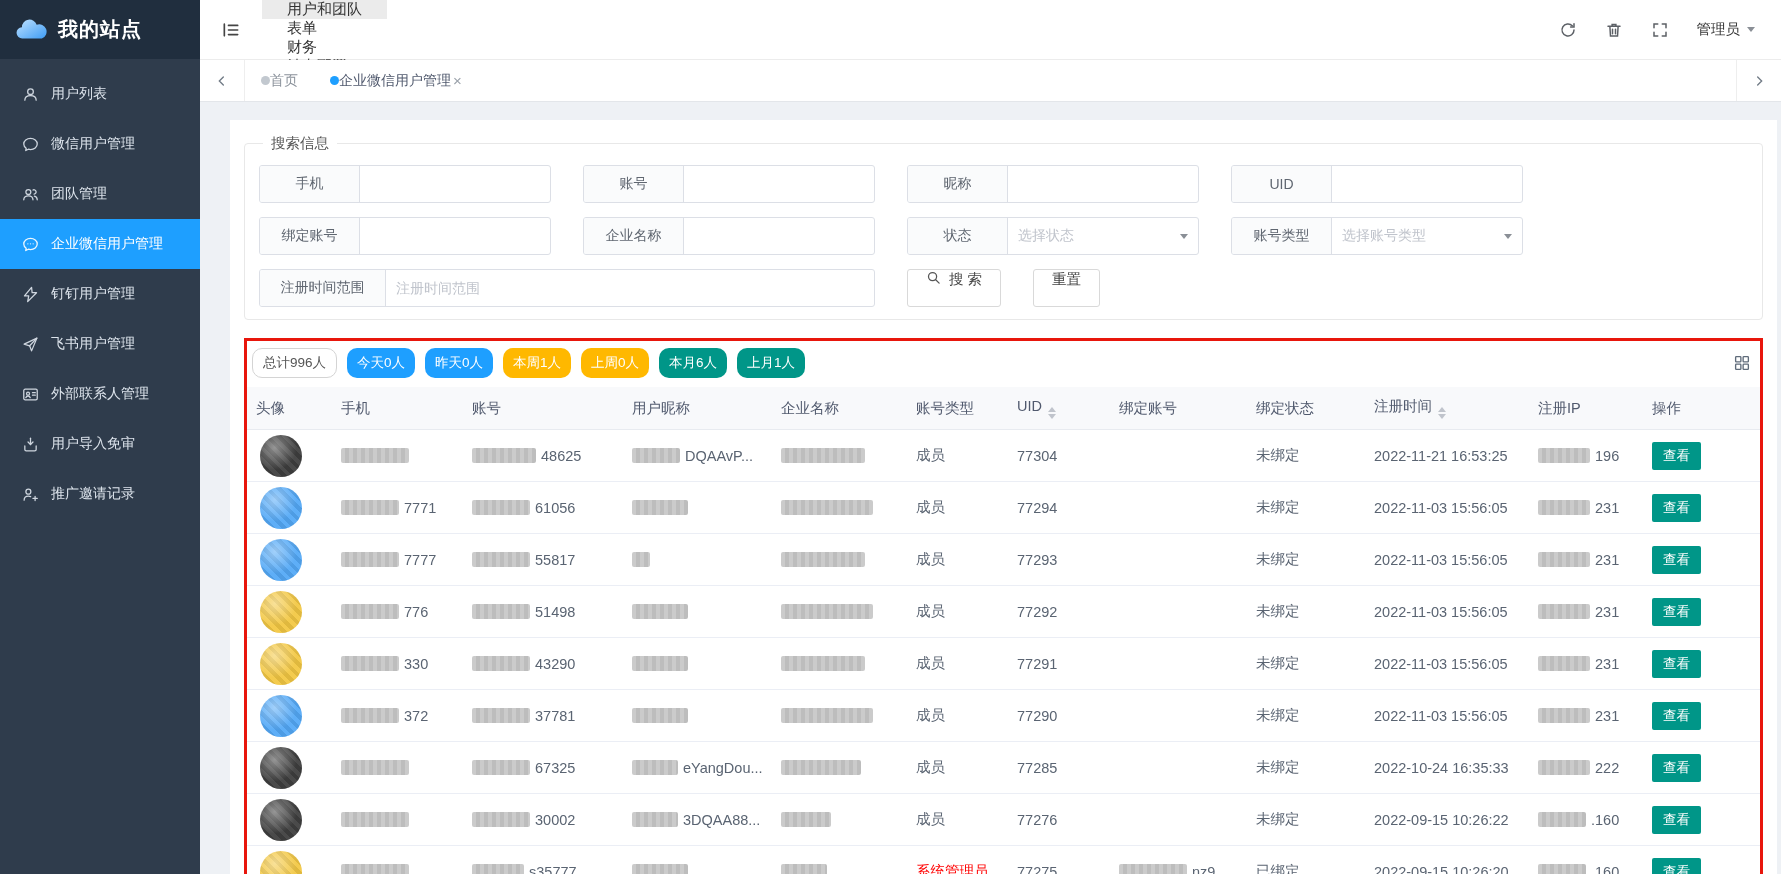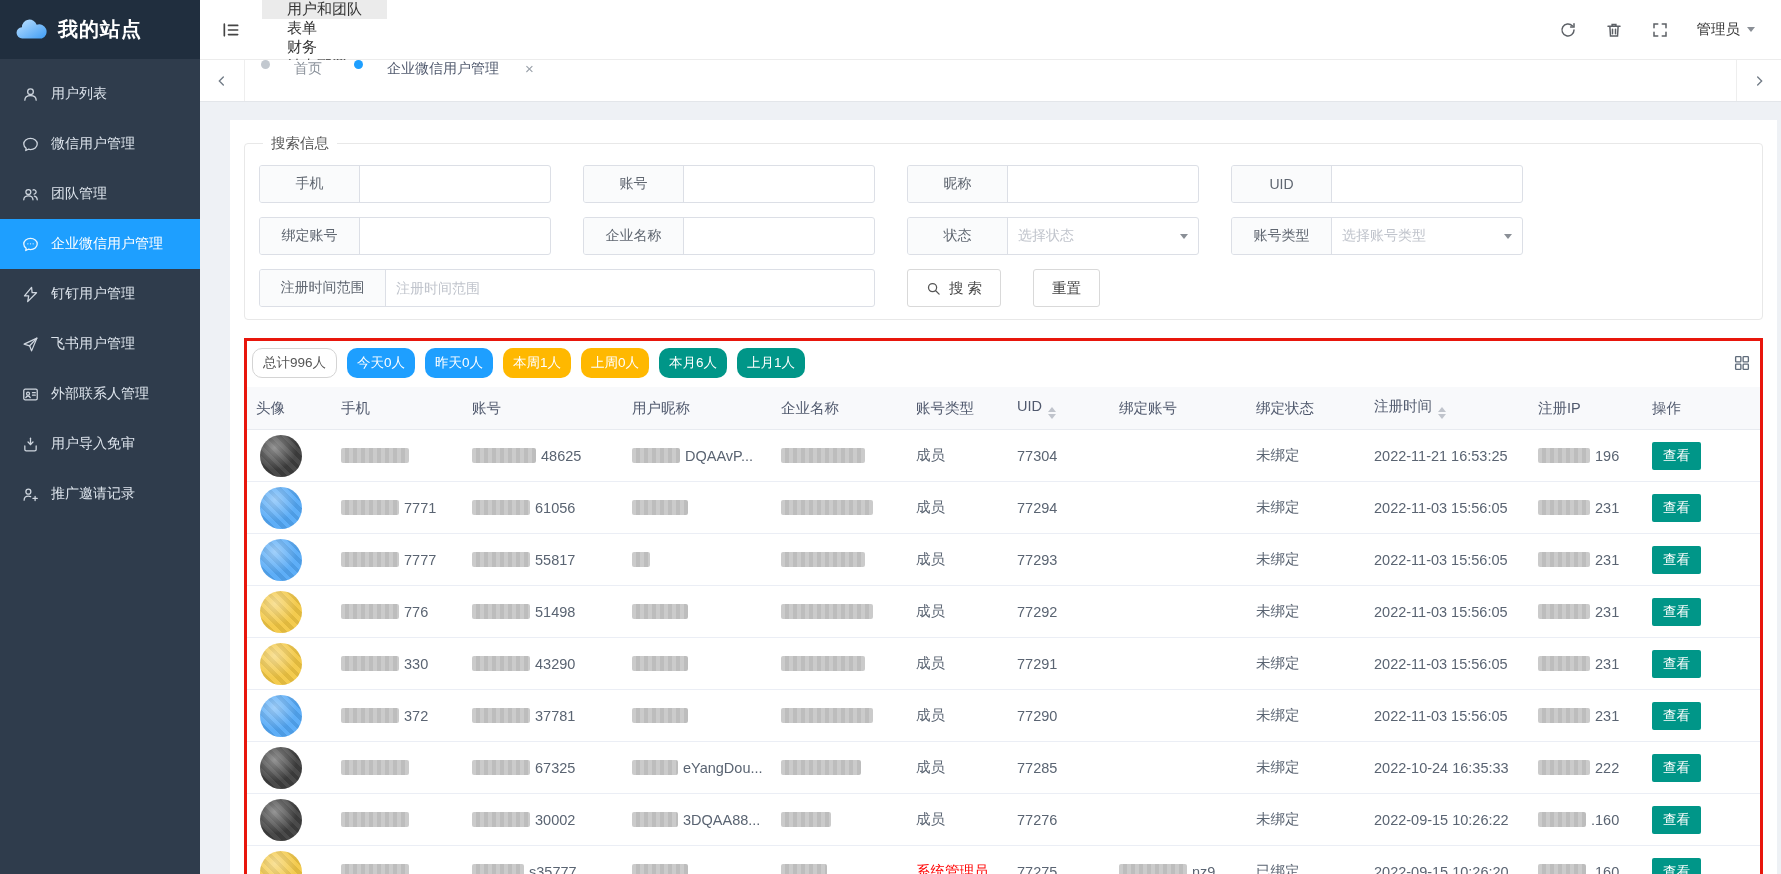--- a/index.html
+++ b/index.html
@@ -27,41 +27,41 @@
   .icbtn{cursor:pointer;display:flex;}
   .adminbox{display:flex;align-items:center;gap:7px;font-size:14.5px;color:#333;cursor:pointer;}
   .caret{width:0;height:0;border-left:4.5px solid transparent;border-right:4.5px solid transparent;border-top:5px solid #8a8f96;}
 
   
   .tabbar{height:41px;flex:0 0 41px;background:#fff;border-bottom:1px solid #e3e6ea;display:flex;align-items:stretch;}
   .tab-arrow{width:44px;display:flex;align-items:center;justify-content:center;color:#707a85;cursor:pointer;}
   .tab-arrow.left{border-right:1px solid #eee;}
   .tab-arrow.right{margin-left:auto;border-left:1px solid #eee;}
   .ptabs{display:flex;}
-  .ptab{display:flex;gap:24px;padding:0 16px;font-size:14px;color:#8b929b;cursor:pointer;}
+  .ptab{display:flex;align-items:center;gap:0;padding:0 16px;font-size:14px;color:#8b929b;cursor:pointer;}
   .ptab .dot{width:9px;height:9px;border-radius:50%;background:#c2c8cf;}
   .ptab.active{color:#515a6e;}
   .ptab.active .dot{background:#1e9fff;}
   .ptab .close{margin-left:2px;color:#9aa1aa;font-size:15px;}
 
   
   .content{flex:1;min-height:0;display:flex;padding:18px 4px 0 30px;}
   .card{background:#fff;flex:1;min-width:0;box-sizing:border-box;padding:14px 14px 0;overflow:hidden;}
 
   fieldset.search{border:1px solid #e8e8e8;border-radius:4px;margin:0 0 18px;padding:12px 14px;}
   fieldset.search legend{font-size:14.5px;color:#555;padding:0 8px;margin-left:4px;}
   .sform{display:flex;flex-wrap:wrap;column-gap:32px;row-gap:14px;align-items:center;}
   .grp{display:flex;height:38px;width:292px;border:1px solid #dcdfe6;border-radius:3px;overflow:hidden;background:#fff;box-sizing:border-box;}
   .grp.wide{width:616px;}
   .grp .glabel{min-width:100px;box-sizing:border-box;padding:0 8px;background:#fafbfc;border-right:1px solid #dcdfe6;display:flex;align-items:center;justify-content:center;font-size:14px;color:#5f6670;}
   .grp.wide .glabel{min-width:126px;}
   .grp input{border:none;outline:none;flex:1;min-width:0;padding:0 10px;font-size:14px;color:#333;font-family:inherit;background:transparent;}
   .grp input::placeholder{color:#c0c4cc;}
   .grp .sel{flex:1;display:flex;align-items:center;justify-content:space-between;padding:0 10px;font-size:14px;color:#c0c4cc;cursor:pointer;}
-  .btn{height:38px;border:1px solid #d9d9d9;background:#fff;border-radius:3px;font-size:14.5px;color:#444;display:inline-flex;align-items:center;gap:8px;padding:0 18px;cursor:pointer;font-family:inherit;}
+  .btn{height:38px;border:1px solid #d9d9d9;background:#fff;border-radius:3px;font-size:14.5px;color:#444;display:inline-flex;gap:8px;padding:0 18px;cursor:pointer;font-family:inherit;}
 
   
   .region{position:relative;height:548px;overflow:hidden;}
   .red-annotation{position:absolute;inset:0;border:3px solid #e8160c;pointer-events:none;z-index:6;}
   .stats-row{display:flex;align-items:center;gap:10px;padding:10px 12px 9px 8px;}
   .stat{height:30px;padding:0 10px;border:none;border-radius:10px;font-size:13.5px;color:#fff;cursor:pointer;font-family:inherit;}
   .stat.plain{background:#fff;border:1px solid #d4d4d4;color:#555;}
   .stat.blue{background:#1e9fff;}
   .stat.orange{background:#ffb800;}
   .stat.green{background:#009688;}

